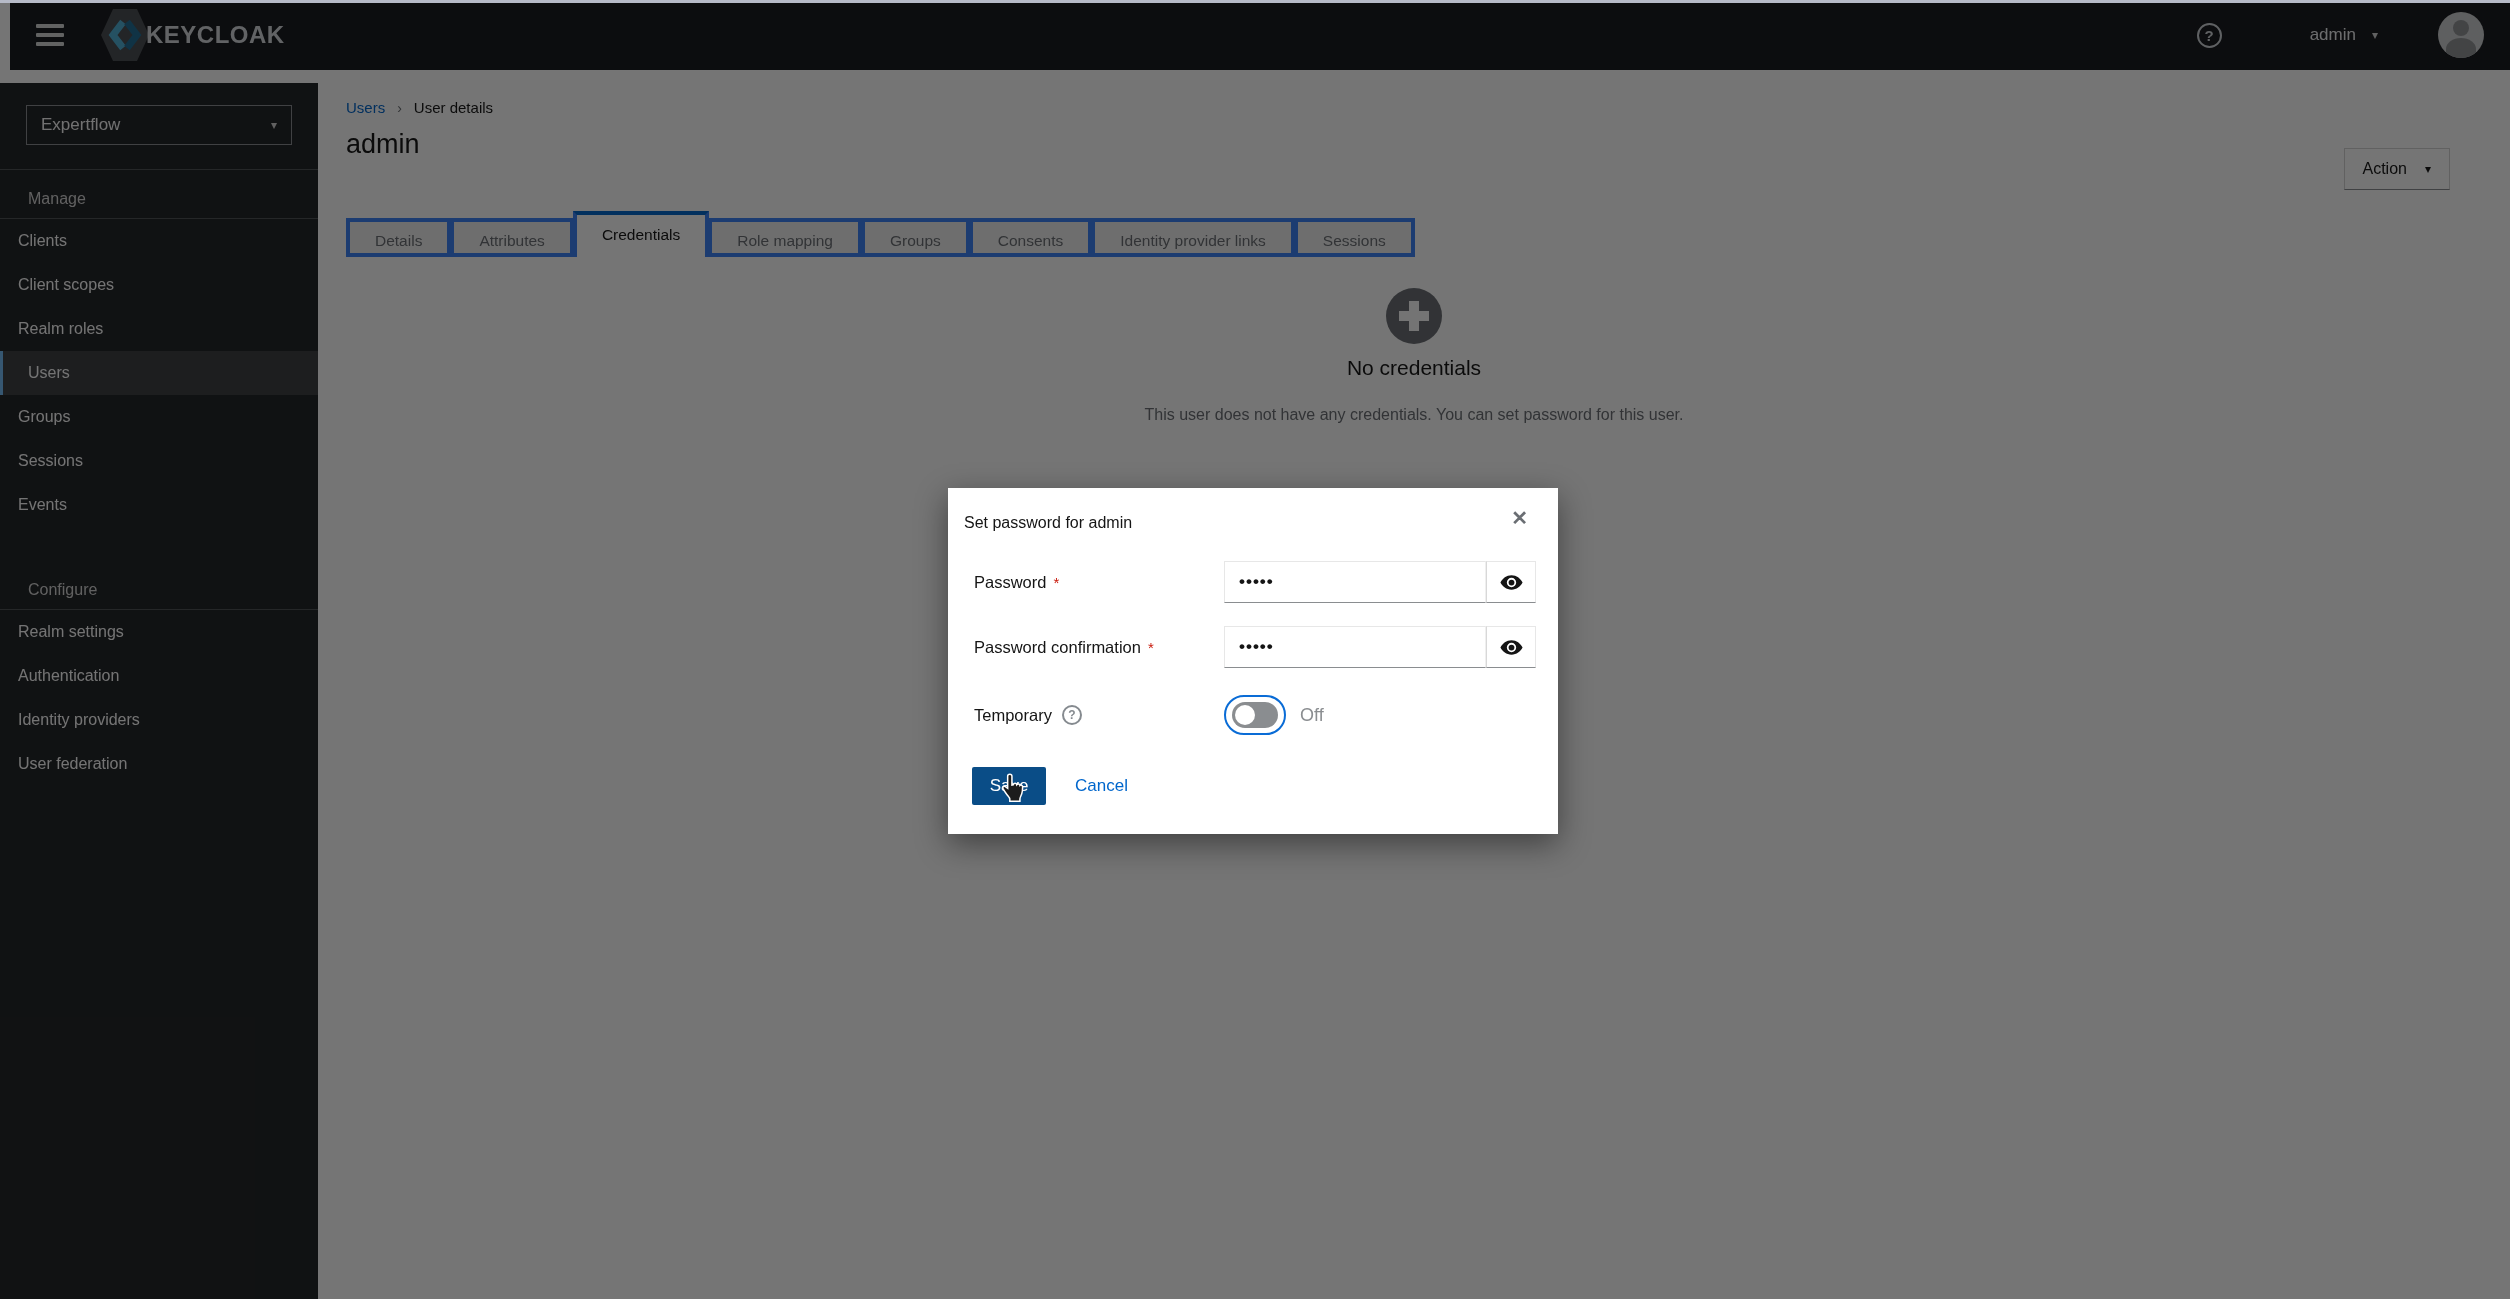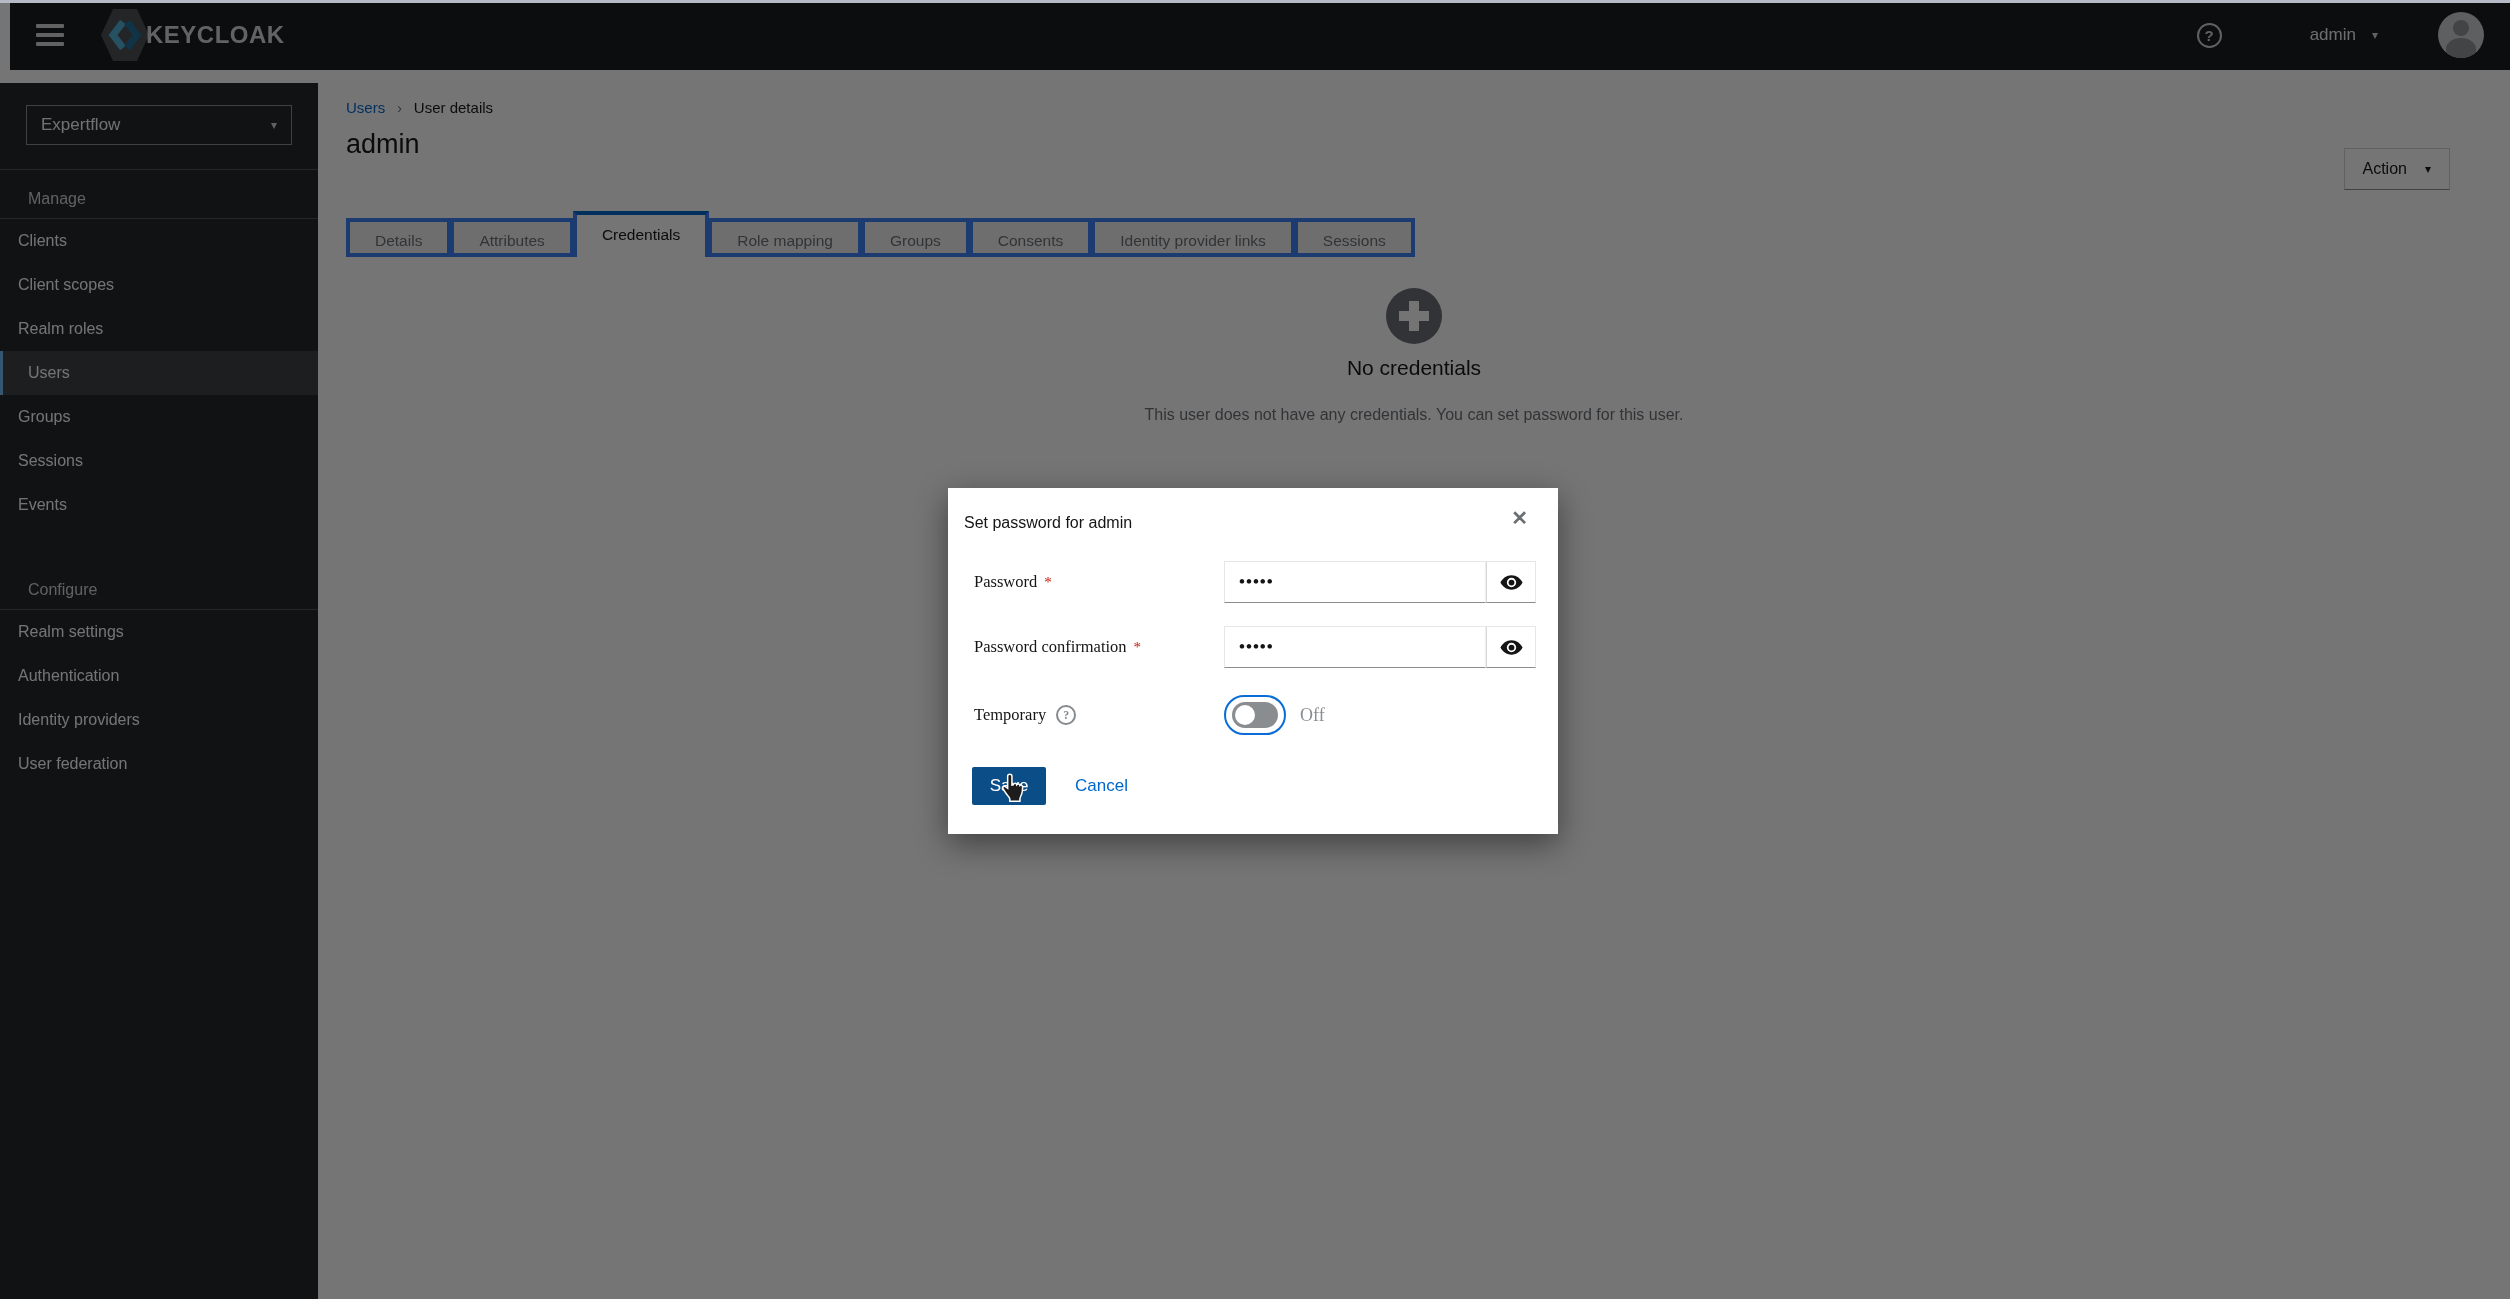--- a/index.html
+++ b/index.html
@@ -61,21 +61,21 @@
   .empty-title { margin-top:12px; font-size:21px; font-weight:500; color:#151515; }
   .empty-desc { margin-top:26px; font-size:16px; color:#6a6e73; }
 
   
   .backdrop { position:absolute; inset:0; background:rgba(3,3,3,0.55); z-index:10; }
 
   
   .modal { position:absolute; left:948px; top:488px; width:610px; height:346px; background:#fff; z-index:20; box-shadow:0 10px 30px rgba(0,0,0,0.45); }
   .modal-title { position:absolute; left:16px; top:26px; font-size:16px; font-weight:500; color:#151515; }
   .modal-close { position:absolute; top:20px; right:30px; color:#6a6e73; font-size:20px; font-weight:700; background:none; border:none; cursor:pointer; line-height:1; }
-  .form-row { position:absolute; left:26px; right:22px; height:44px; display:flex; align-items:center;font-family:Liberation Serif, serif; }
+  .form-row { position:absolute; left:26px; right:22px; height:44px; display:flex; align-items:center; }
   .fr1 { top:72px; } .fr2 { top:137px; } .fr3 { top:205px; }
   .field-label { width:250px; font-size:16.5px; font-weight:500; color:#151515; display:flex; align-items:center; }
   .required { color:#c9190b; margin-left:7px; font-size:15px; }
   .input-group { display:flex; width:312px; height:42px; }
   .pw-input { flex:1; min-width:0; border:1px solid #e7e7e7; border-bottom:1px solid #8a8d90; border-right:1px solid #efefef; padding:0 14px; font-size:17px; font-weight:700; letter-spacing:1px; color:#151515; outline:none; font-family:inherit; }
   .eye-btn { width:50px; background:#fff; border:1px solid #e7e7e7; border-left:1px solid #d8d8d8; border-bottom:1px solid #8a8d90; display:flex; align-items:center; justify-content:center; cursor:pointer; }
   .help-icon { width:20px; height:20px; border:2px solid #858a8f; border-radius:50%; display:inline-flex; align-items:center; justify-content:center; font-size:12px; font-weight:700; color:#858a8f; margin-left:10px; }
   .switch-ring { width:62px; height:40px; border:2px solid #0a6cd6; border-radius:22px; display:flex; align-items:center; justify-content:center; cursor:pointer; }
   .switch-track { width:46px; height:26px; background:#8a8d90; border-radius:14px; position:relative; }
   .switch-knob { position:absolute; left:3px; top:3px; width:20px; height:20px; border-radius:50%; background:#fff; }

